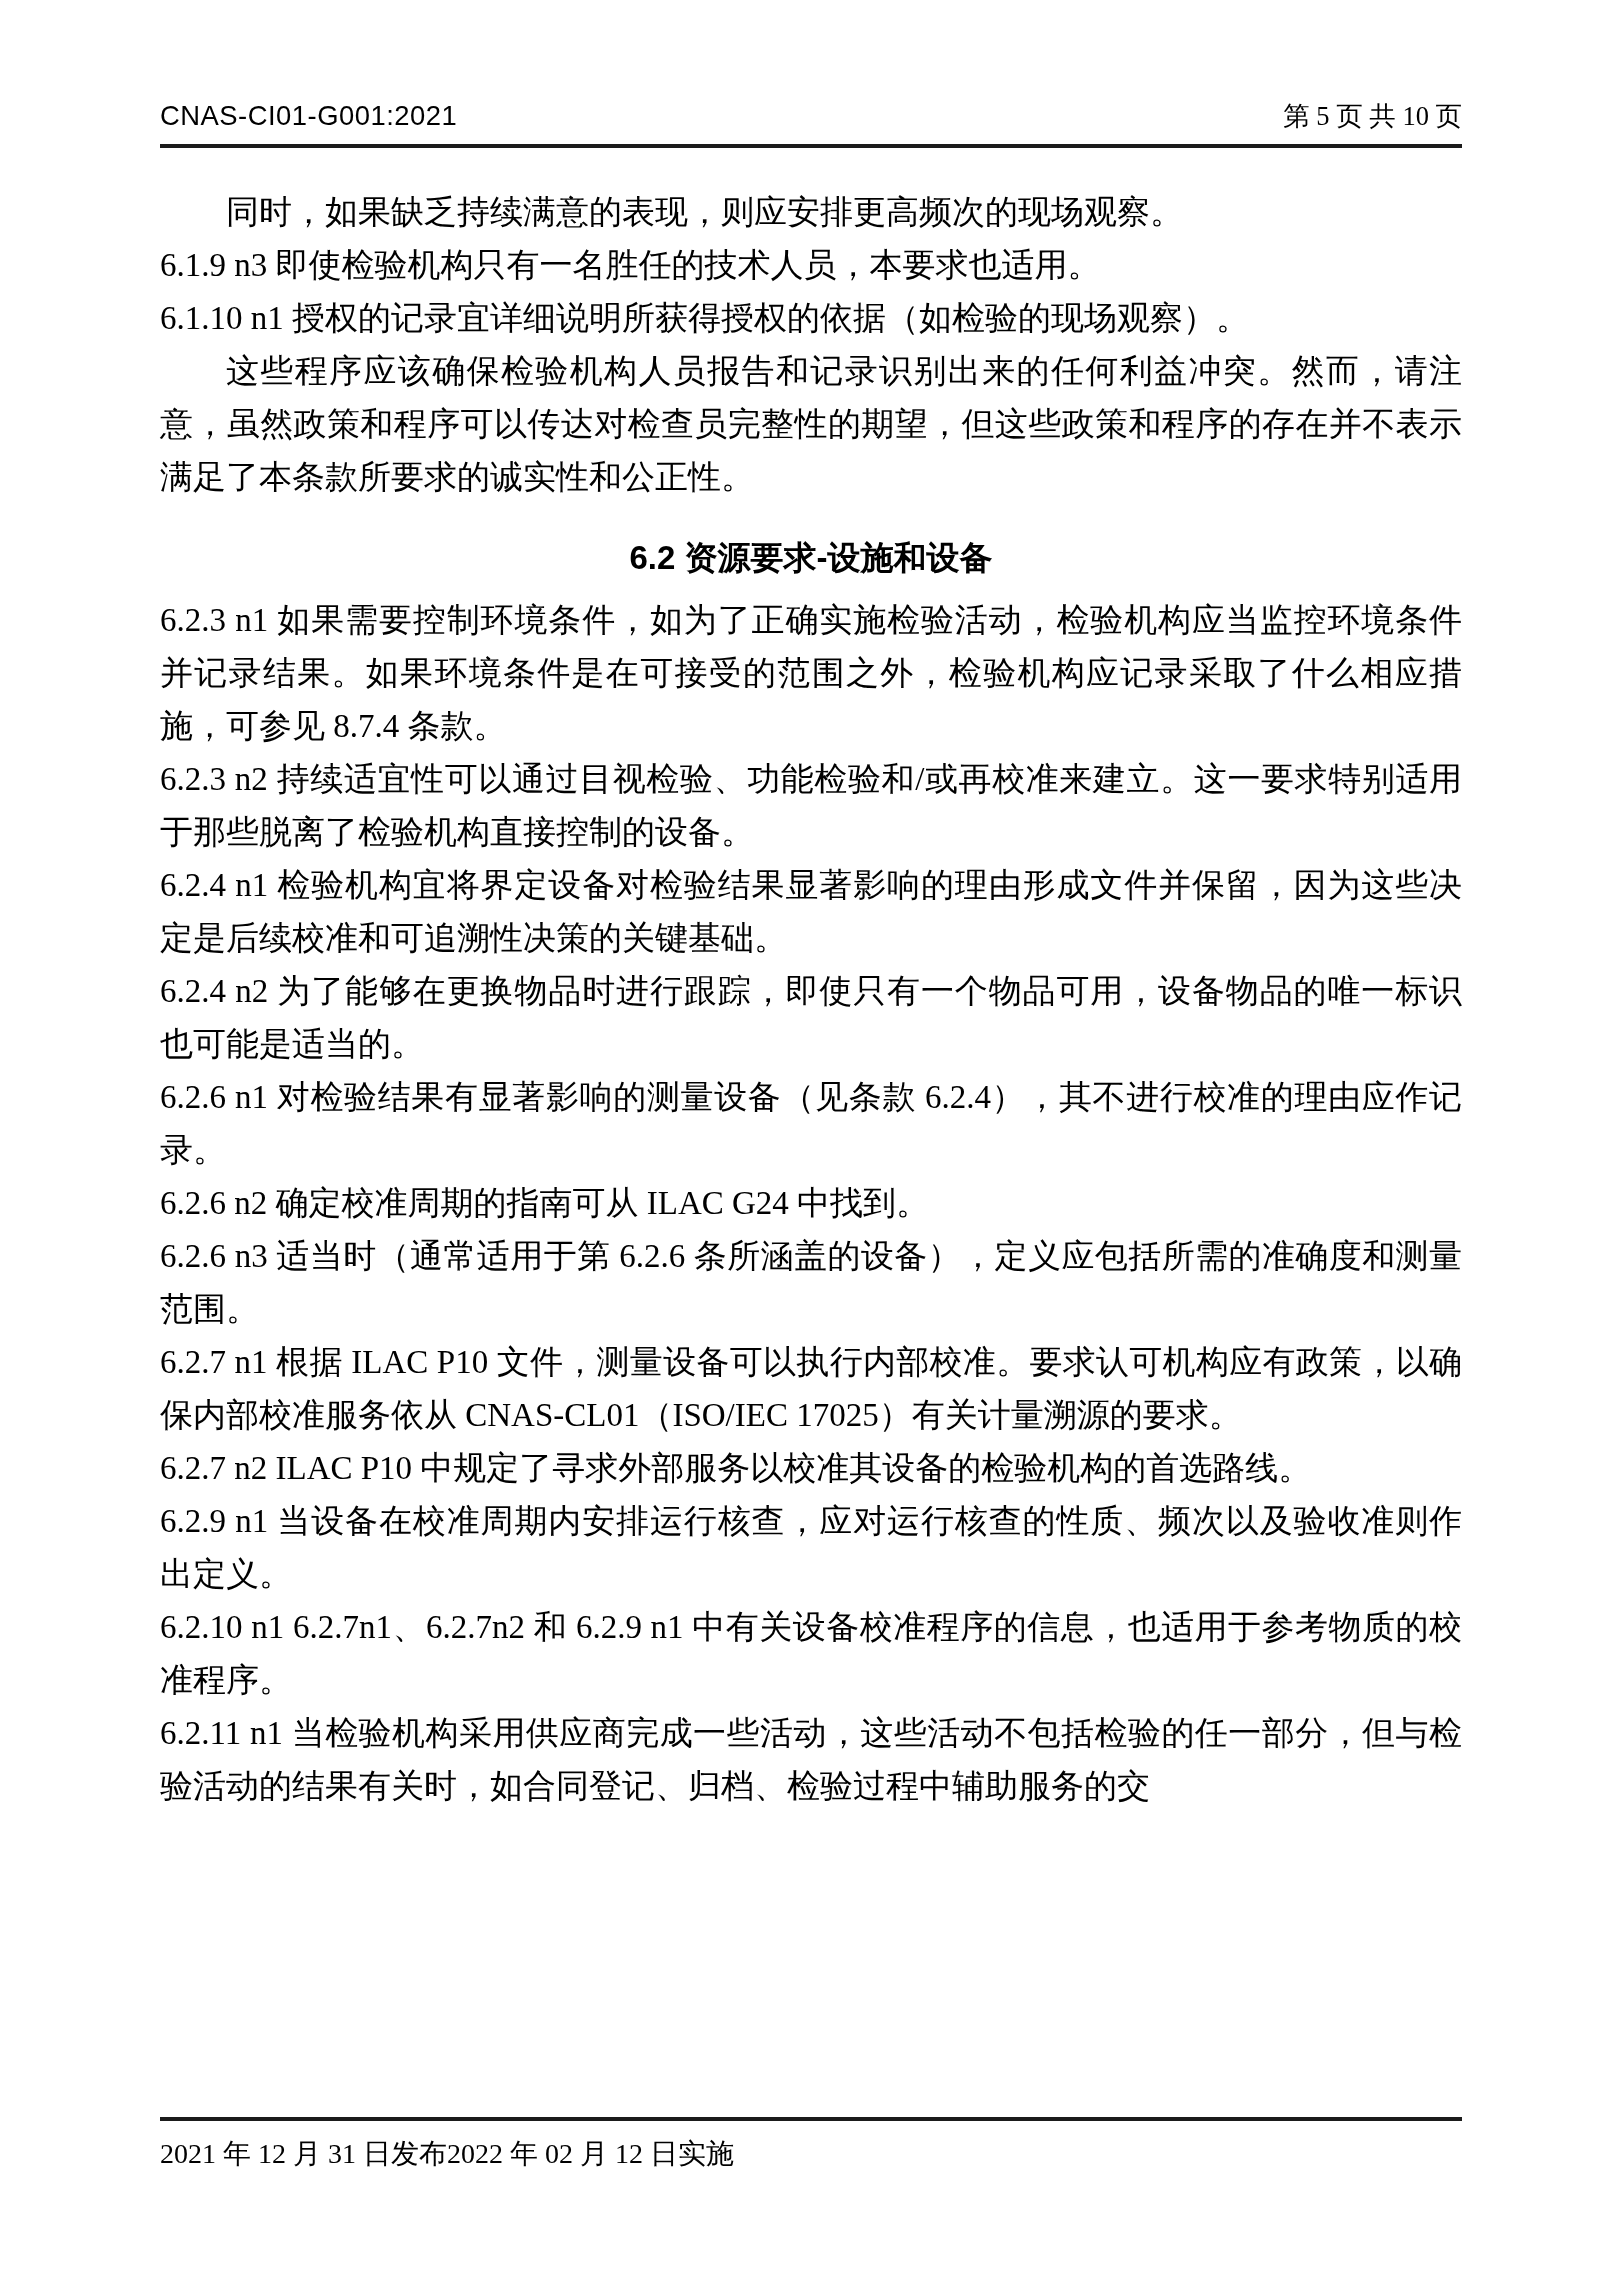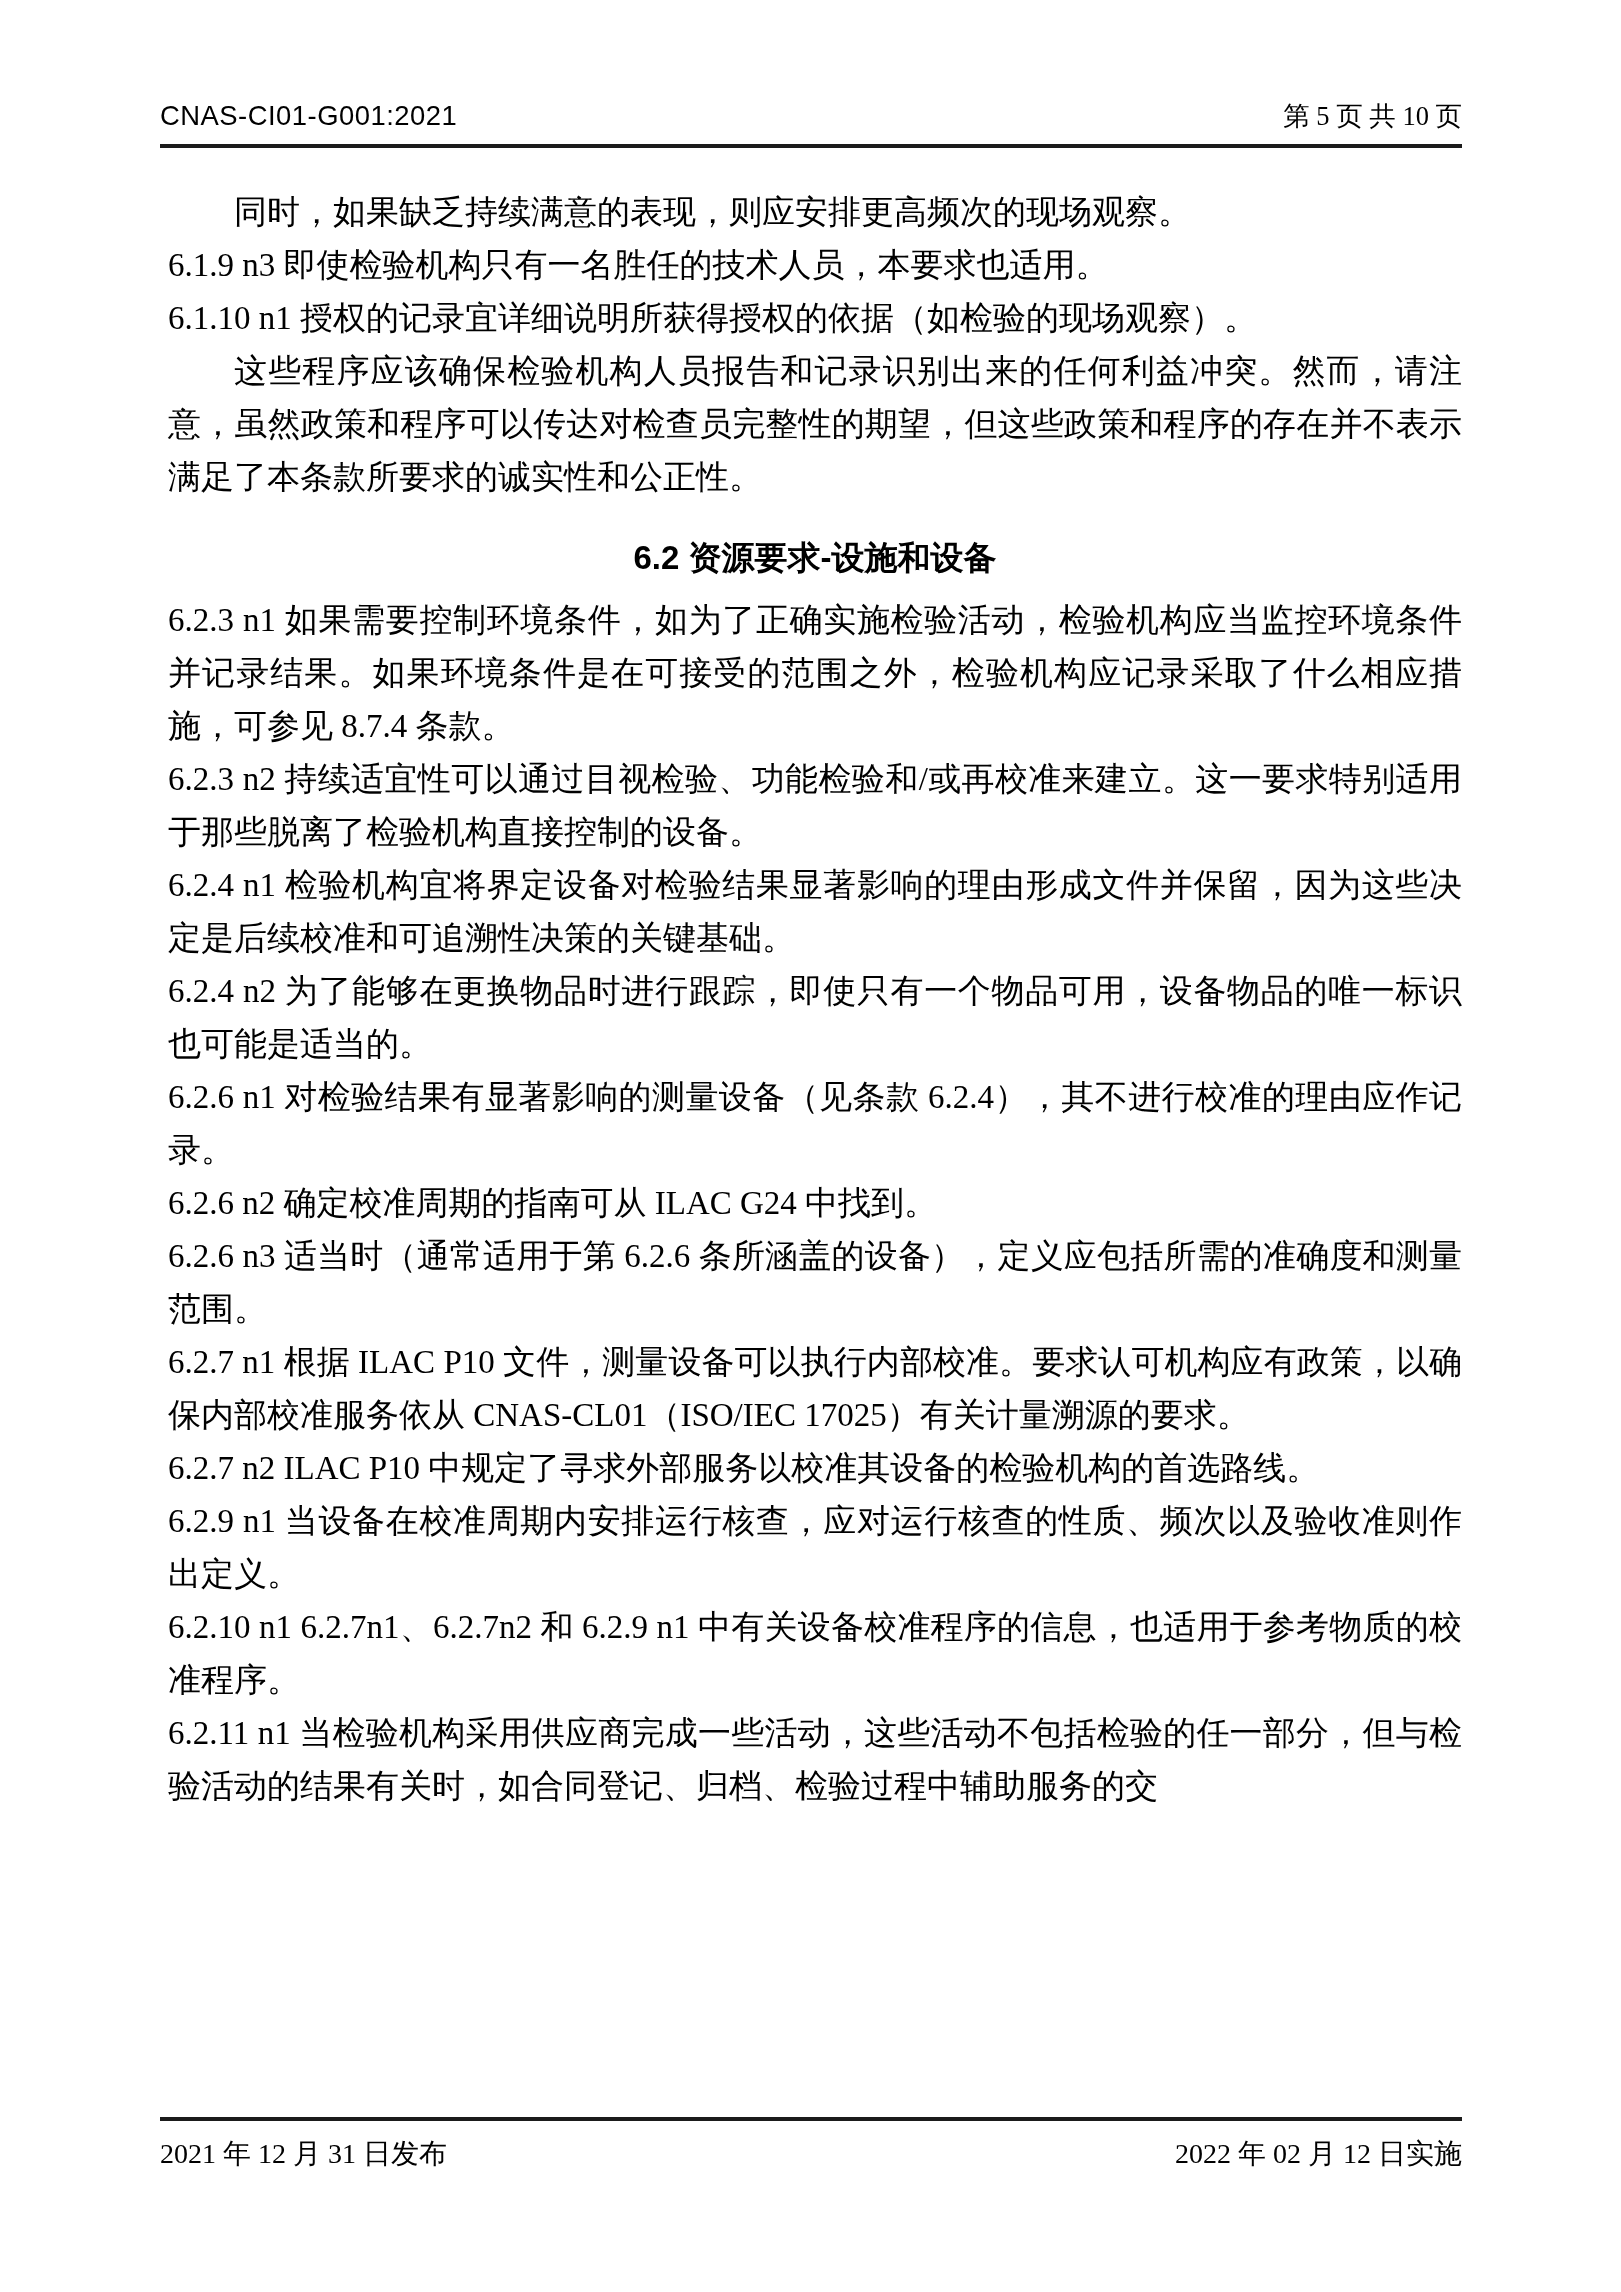--- a/index.html
+++ b/index.html
@@ -23,21 +23,21 @@
     font-family: "Liberation Sans", "DejaVu Sans", sans-serif;
     font-size: 27.4px; letter-spacing: 0.5px;
   }
   .page-label {
     font-family: "Liberation Serif", "DejaVu Serif", serif;
     font-size: 26.5px;
   }
 
   .body-text {
     position: absolute;
-    left: 168px; right: 159px; top: 186px;
+    left: 160px; right: 159px; top: 186px;
     font-size: 33px;
     line-height: 53px;
     text-align: justify;
     text-justify: inter-ideograph;
   }
   .para { margin: 0; }
   .para.indent { text-indent: 2em; }
   .heading {
     font-family: "Liberation Sans", "DejaVu Sans", sans-serif;
     font-weight: bold;
@@ -45,21 +45,21 @@
     margin-top: 27.4px;
     margin-bottom: 9.8px;
     text-align: center;
   }
 
   .footer {
     position: absolute;
     left: 160px; right: 159px; top: 2117px;
     border-top: 4.9px solid #1b1b1b;
     padding-top: 13.7px;
-    display: flex; justify-content: space-between;
+    display: flex; 
     font-size: 28px;
   }
 </style>
 </head>
 <body>
 
 <div class="page">
 
   <div class="header">
     <span class="doc-code">CNAS-CI01-G001:2021</span>

